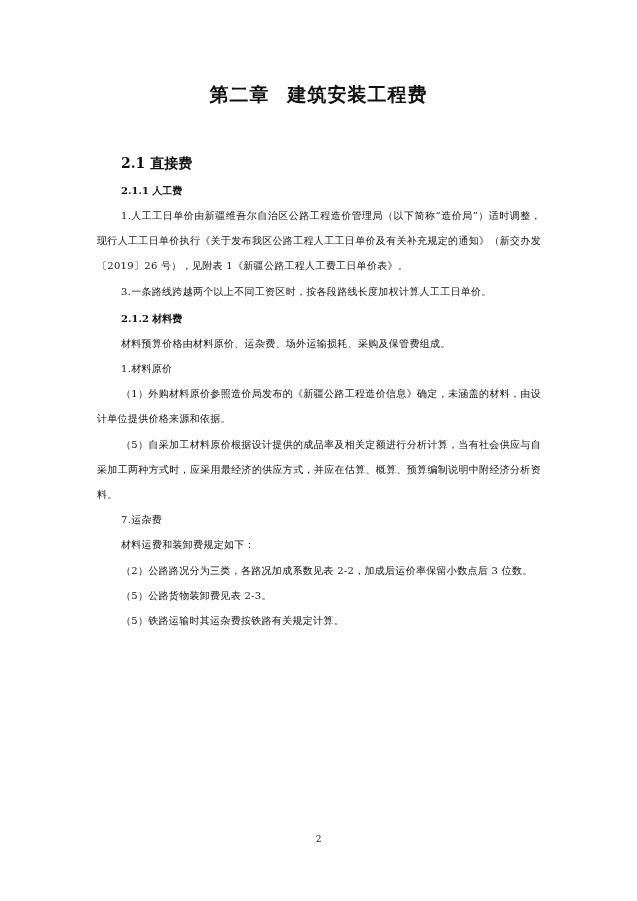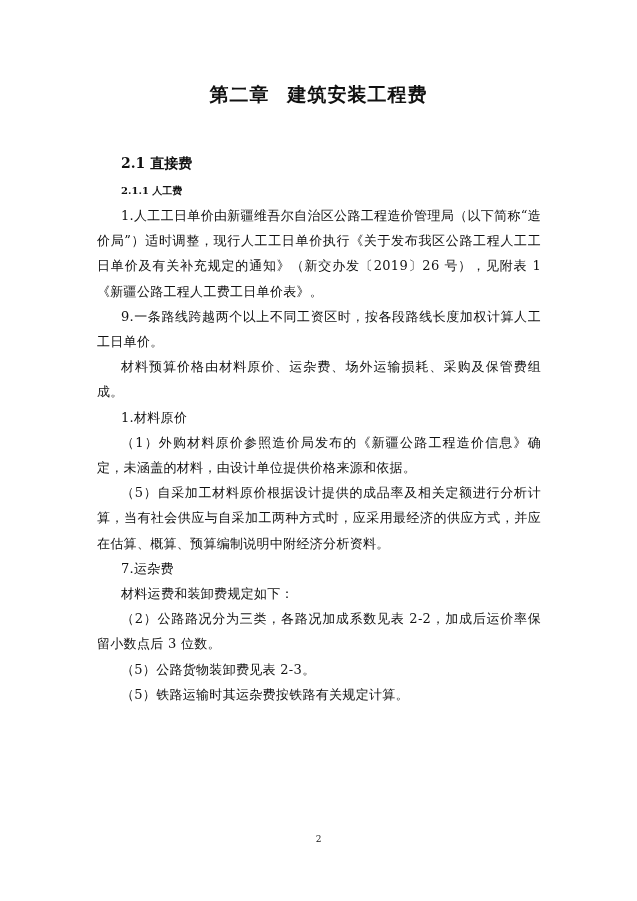--- a/index.html
+++ b/index.html
@@ -6,37 +6,38 @@
   body { width: 637px; height: 901px; position: relative; overflow: hidden;
          font-family: "DejaVu Serif", "Liberation Serif", serif; color: #111; }
   .page { position: absolute; left: 0; top: 0; width: 637px; height: 901px; }
   .title { position: absolute; top: 82px; left: 0; width: 637px; text-align: center;
            font-family: "DejaVu Sans", "Liberation Sans", sans-serif;
            font-size: 19px; font-weight: bold; letter-spacing: 1px; color: #111; }
   .title .gap { display: inline-block; width: 18px; }
   .body { position: absolute; left: 97px; top: 148px; width: 444px; }
   .h2 { font-size: 14px; font-weight: bold; height: 25px; line-height: 25px; padding-left: 24px; margin-top: 3px; }
   .h3 { font-size: 10px; font-weight: bold; height: 25px; line-height: 25px; padding-left: 24px; margin-top: 2px; }
-  p { margin: 0; font-size: 13px; line-height: 25.2px; text-indent: 24px; text-align: justify;
+  p { margin: 0; font-size: 10px; line-height: 25.2px; text-indent: 24px; text-align: justify;
       letter-spacing: 0.3px; }
   .pagenum { position: absolute; top: 834px; left: 0; width: 637px; text-align: center; font-size: 9px; }
 </style>
 </head>
 <body>
 
 <div class="page">
   <div class="title">
     <span>第二章</span><span class="gap"></span><span>建筑安装工程费</span>
   </div>
 
   <div class="body">
     <div class="h2">2.1 直接费</div>
     <div class="h3">2.1.1 人工费</div>
     <p>1.人工工日单价由新疆维吾尔自治区公路工程造价管理局（以下简称“造价局”）适时调整，现行人工工日单价执行《关于发布我区公路工程人工工日单价及有关补充规定的通知》（新交办发〔2019〕26 号），见附表 1《新疆公路工程人工费工日单价表》。</p>
-    <p>9.一条路线跨越两个以上不同工资区时，按各段路线长度加权计算人工工日单价。</p>
+    <p>3.一条路线跨越两个以上不同工资区时，按各段路线长度加权计算人工工日单价。</p>
+    <div class="h3">2.1.2 材料费</div>
     <p>材料预算价格由材料原价、运杂费、场外运输损耗、采购及保管费组成。</p>
     <p>1.材料原价</p>
     <p>（1）外购材料原价参照造价局发布的《新疆公路工程造价信息》确定，未涵盖的材料，由设计单位提供价格来源和依据。</p>
     <p>（5）自采加工材料原价根据设计提供的成品率及相关定额进行分析计算，当有社会供应与自采加工两种方式时，应采用最经济的供应方式，并应在估算、概算、预算编制说明中附经济分析资料。</p>
     <p>7.运杂费</p>
     <p>材料运费和装卸费规定如下：</p>
     <p>（2）公路路况分为三类，各路况加成系数见表 2-2，加成后运价率保留小数点后 3 位数。</p>
     <p>（5）公路货物装卸费见表 2-3。</p>
     <p>（5）铁路运输时其运杂费按铁路有关规定计算。</p>
   </div>

